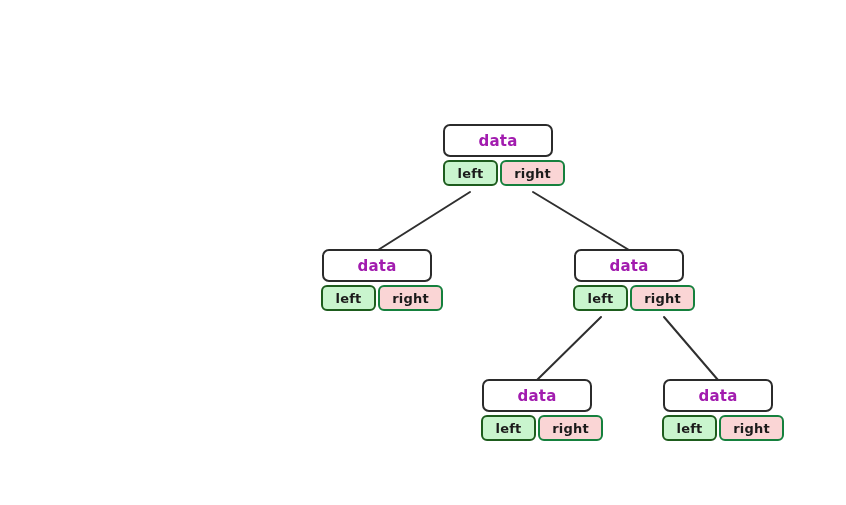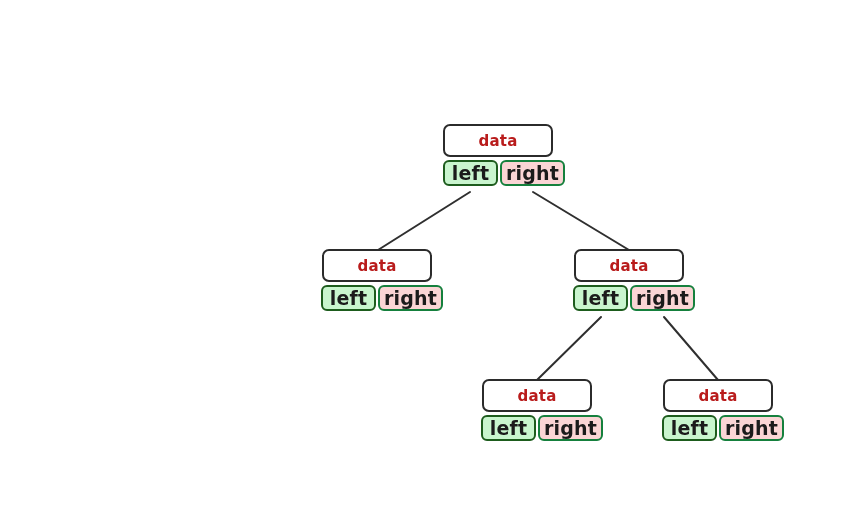--- a/index.html
+++ b/index.html
@@ -35,41 +35,41 @@
     width: 110px;
     height: 33px;
     border: 2px solid #2b2b2b;
     border-radius: 7px;
     background: #ffffff;
     display: flex;
     align-items: center;
     justify-content: center;
     font-size: 15px;
     font-weight: bold;
-    color: #b91c1c;
+    color: #a21caf;
     letter-spacing: 0.2px;
     position: relative;
     z-index: 2;
   }
   .ptr-row {
     display: flex;
     flex-direction: row;
     align-items: flex-start;
     margin-top: 3px;
     position: relative;
     z-index: 2;
   }
   .ptr-box {
     box-sizing: border-box;
     height: 26px;
     border-radius: 6px;
     display: flex;
     align-items: center;
     justify-content: center;
-    font-size: 19px;
+    font-size: 13px;
     font-weight: bold;
     letter-spacing: 0.2px;
   }
   .ptr-left {
     width: 55px;
     background: #c9f5ce;
     border: 2px solid #1d5c1d;
     color: #1b1b1b;
     margin-left: 0px;
   }

